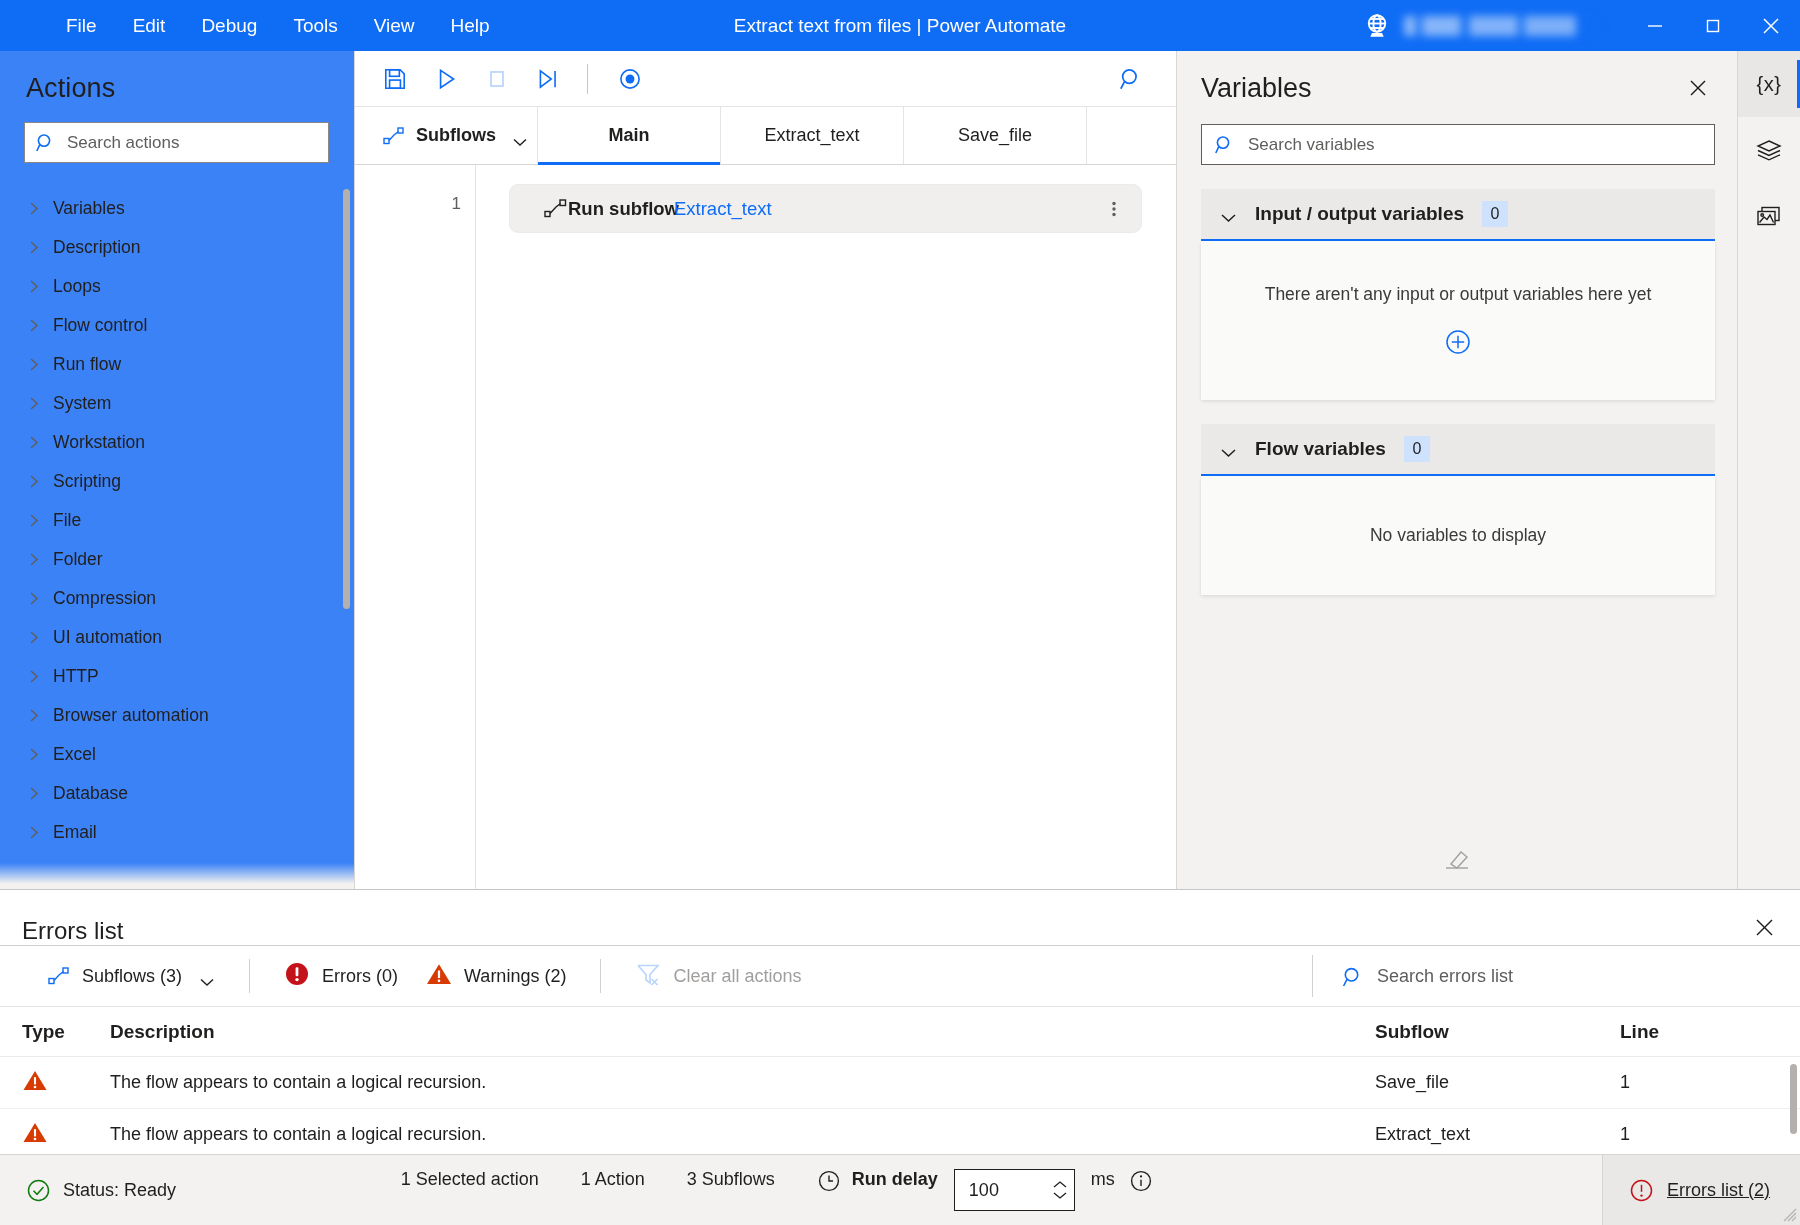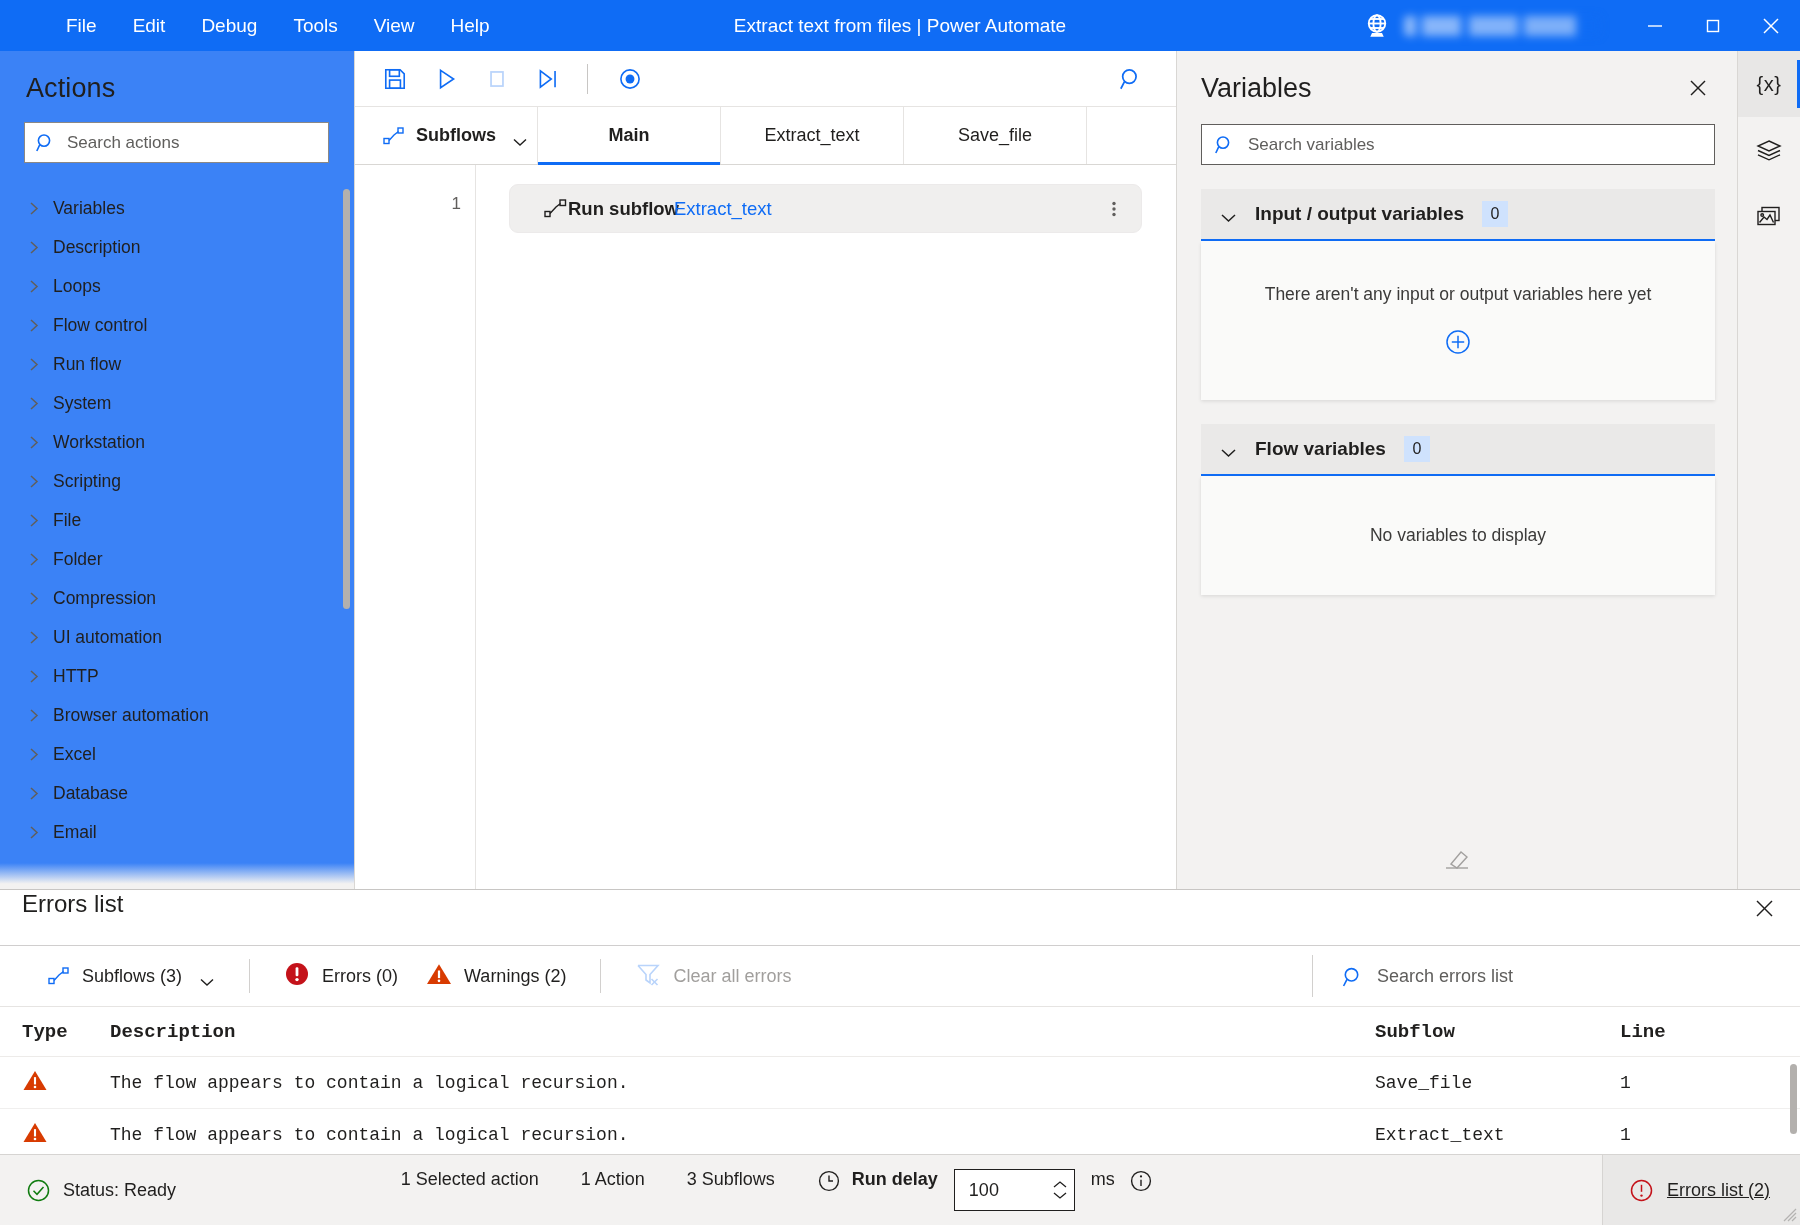--- a/index.html
+++ b/index.html
@@ -206,21 +206,21 @@
   }
   .rail-btn .rtext { font-size: 20px; color: #201f1e; letter-spacing: .5px; }
 
   
   #errors-panel {
     position: absolute; left: 0; top: 889px; width: 1800px; height: 265px;
     background: #fff; border-top: 1px solid #c8c6c4;
     display: flex; flex-direction: column;
   }
   #err-title-row {
-    height: 56px; display: flex; align-items: flex-start; padding: 0 18px 0 22px;
+    height: 56px; display: flex; align-items: flex-end; padding: 0 18px 0 22px;
     border-bottom: 1px solid #d0cece;
   }
   #err-title-row h3 { font-size: 24px; font-weight: 400; color: #201f1e; }
   #err-close { margin-left: auto; width: 36px; height: 36px; display:flex; align-items:center; justify-content:center; }
 
   #err-toolbar {
     height: 61px; display: flex; align-items: center; gap: 0;
     border-bottom: 1px solid #e6e4e2; padding-left: 34px;
   }
   .errtb-item {
@@ -233,21 +233,21 @@
     margin-left: auto; display: flex; align-items: center; gap: 14px;
     padding-left: 28px; border-left: 1px solid #d2d0ce;
     height: 42px; width: 478px; margin-right: 10px;
   }
   .err-search input {
     border: 0; outline: 0; background: transparent; font-size: 18px;
     color: #201f1e; width: 100%; font-family: inherit;
   }
   .err-search input::placeholder { color: #5f5e5c; }
 
-  #err-table { flex: 1; position: relative; overflow: hidden; font-family: Liberation Mono, monospace; }
+  #err-table { flex: 1; position: relative; overflow: hidden; }
   .err-row {
     display: flex; align-items: center; height: 52px;
     border-bottom: 1px solid #f0efee;
   }
   .err-row.header { height: 50px; border-bottom: 1px solid #edebe9; }
   .err-row.header .cell { font-size: 19px; font-weight: 700; color: #201f1e; }
   .cell { font-size: 18px; color: #201f1e; }
   .c-type  { width: 108px; padding-left: 22px; flex: none; }
   .c-desc  { flex: 1; padding-left: 2px; }
   .c-sub   { width: 245px; flex: none; }
@@ -700,21 +700,21 @@
     </div>
     <div class="errtb-sep"></div>
     <div class="errtb-item disabled">
       <span>
         <svg viewBox="0 0 26 24" width="26" height="24" fill="none" stroke="#b9d4fb" stroke-width="1.6">
           <polyline points="3,3.5 23,3.5 15,12.5 15,21 11,18 11,12.5 3,3.5"></polyline>
           <line x1="16.5" y1="17" x2="22.5" y2="23"></line>
             <line x1="22.5" y1="17" x2="16.5" y2="23"></line>
         </svg>
       </span>
-      <span>Clear all errors</span>
+      <span>Clear all actions</span>
     </div>
 
     <div class="err-search">
       <span class="mag">
         <svg viewBox="0 0 24 24" width="24" height="24" fill="none" stroke="#0f6cf5" stroke-width="1.6">
           <circle cx="10.5" cy="9.8" r="6.2"></circle>
             <line x1="6" y1="14.4" x2="2.6" y2="21"></line>
         </svg>
       </span>
       <input type="text" placeholder="Search errors list" style="">

